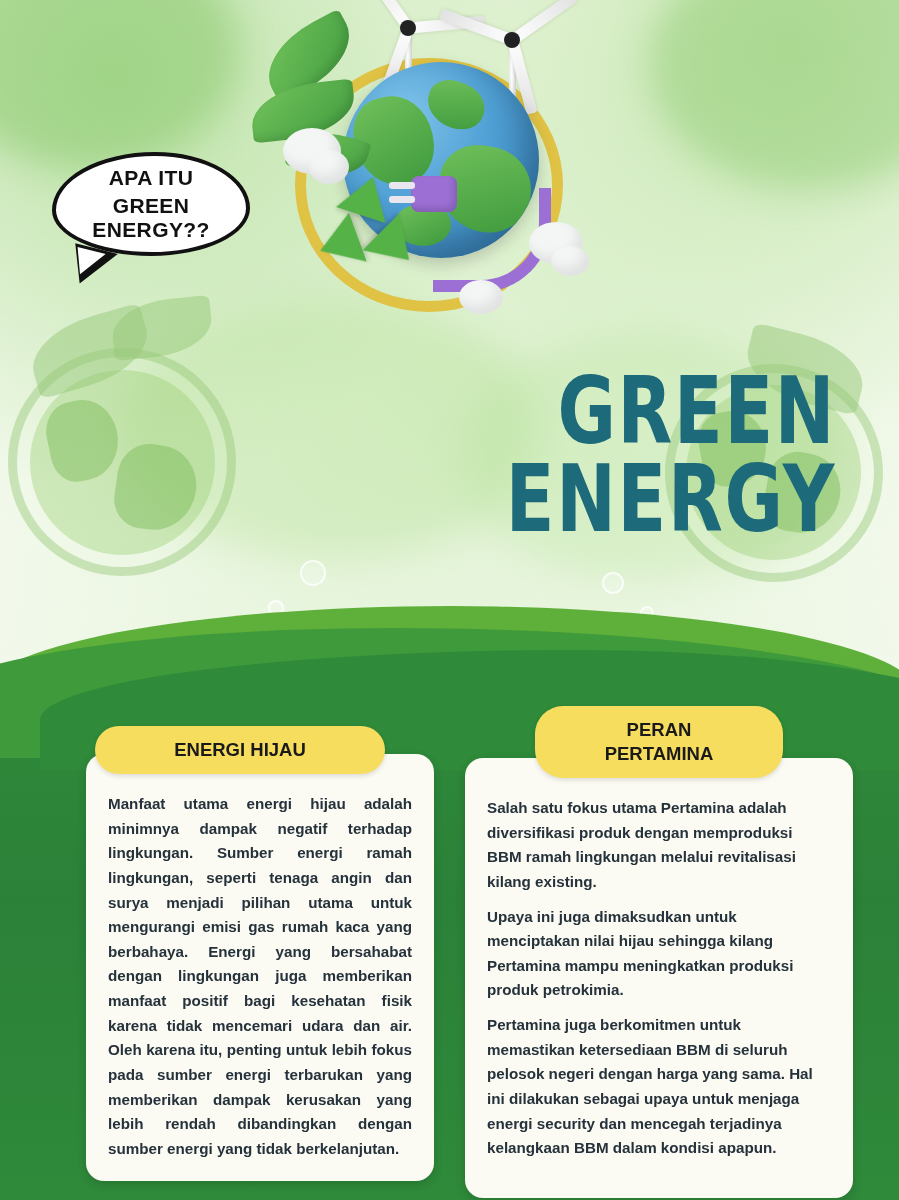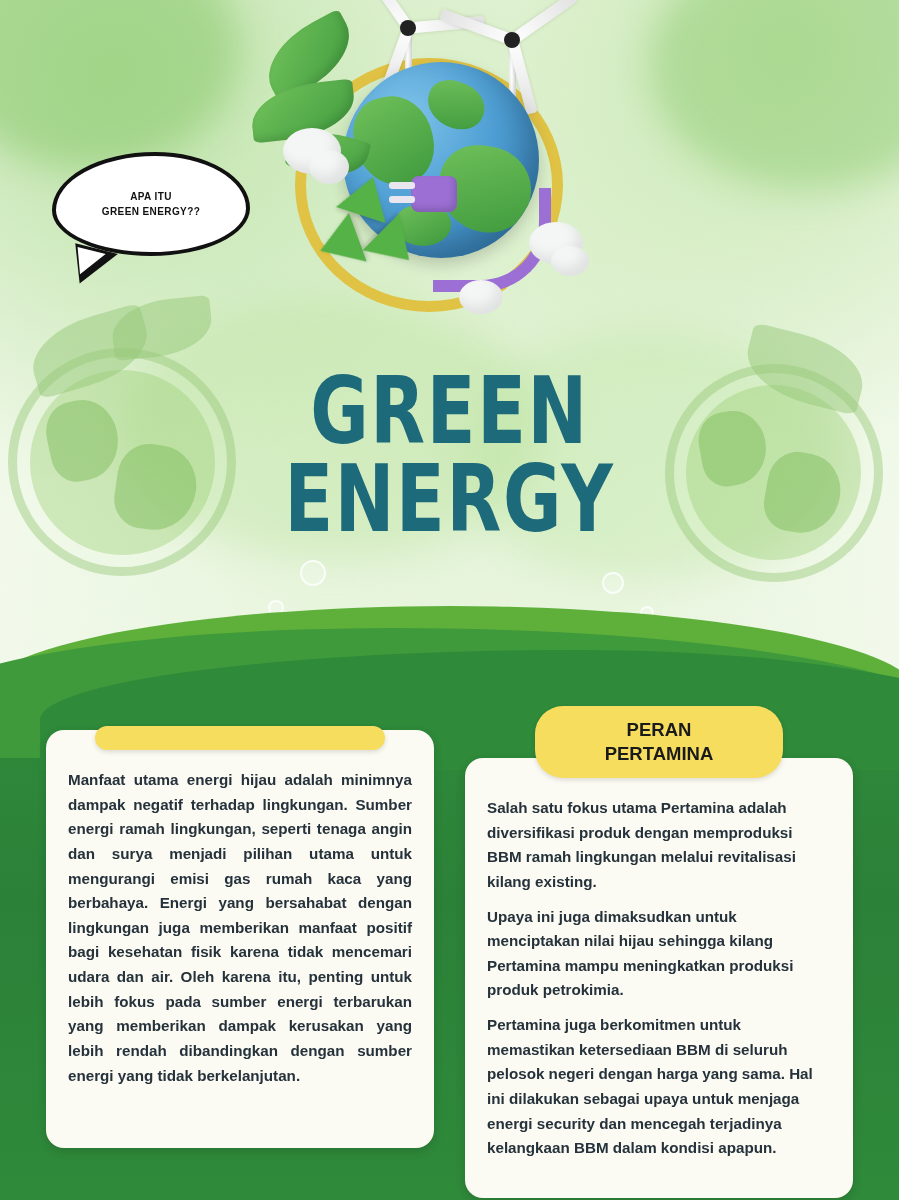--- a/index.html
+++ b/index.html
@@ -97,21 +97,21 @@
     border: 4px solid #111111;
     border-radius: 52% 48% 50% 50% / 56% 54% 46% 44%;
     display: flex;
     flex-direction: column;
     align-items: center;
     justify-content: center;
     gap: 4px;
   }
   #speech .line {
     font-weight: bold;
-    font-size: 10px;
+    font-size: 21px;
     letter-spacing: 0.4px;
     color: #111;
     text-align: center;
   }
   #speech .tail {
     position: absolute;
     left: 18px;
     bottom: -30px;
     width: 0; height: 0;
     border-left: 14px solid transparent;
@@ -282,21 +282,21 @@
     border-radius: 3px;
   }
   .plug-prong.p1 { left: 144px; top: 182px; }
   .plug-prong.p2 { left: 144px; top: 196px; }
 
   
   #title {
     position: absolute;
     left: 0; right: 0;
     top: 368px;
-    text-align: center;
+    text-align: right;
     color: #1d6a7a;
     font-family: "DejaVu Sans Condensed", "Liberation Sans Narrow", "Liberation Sans", sans-serif;
     font-weight: bold;
     letter-spacing: 2px;
     line-height: 0.96;
   }
   #title .t-line {
     font-size: 92px;
     transform: scaleX(0.86);
   }
@@ -345,21 +345,21 @@
     position: relative;
     margin-top: -20px;
     background: #fbfaf3;
     border-radius: 18px;
     padding: 38px 22px 20px;
     color: #26323b;
     font-size: 15.2px;
     line-height: 1.62;
     box-shadow: 0 3px 10px rgba(0,0,0,0.16);
   }
-  .card-wrap.left .card-body { text-align: justify; min-height: 418px; }
+  .card-wrap.left .card-body { text-align: justify; min-height: 418px; margin-left: 40px; }
   .card-wrap.right .card-body { text-align: left; min-height: 440px; }
   .card-body p { margin: 0 0 10px; font-weight: bold; }
   .card-body p:last-child { margin-bottom: 0; }
 </style>
 </head>
 <body>
 
 <div id="poster">
 
   <div class="blob b1"></div>
@@ -447,20 +447,21 @@
     <div class="t-line">ENERGY</div>
   </div>
 
   <div id="bottom-area"></div>
   <div class="hill h1"></div>
   <div class="hill h2"></div>
   <div class="hill h3"></div>
 
   <div class="card-wrap left">
     <div class="card-head">
+      <div>ENERGI HIJAU</div>
     </div>
     <div class="card-body">
       <p>Manfaat utama energi hijau adalah minimnya dampak negatif terhadap lingkungan. Sumber energi ramah lingkungan, seperti tenaga angin dan surya menjadi pilihan utama untuk mengurangi emisi gas rumah kaca yang berbahaya. Energi yang bersahabat dengan lingkungan juga memberikan manfaat positif bagi kesehatan fisik karena tidak mencemari udara dan air. Oleh karena itu, penting untuk lebih fokus pada sumber energi terbarukan yang memberikan dampak kerusakan yang lebih rendah dibandingkan dengan sumber energi yang tidak berkelanjutan.</p>
     </div>
   </div>
 
   <div class="card-wrap right">
     <div class="card-head">
       <div>PERAN</div>
       <div>PERTAMINA</div>

